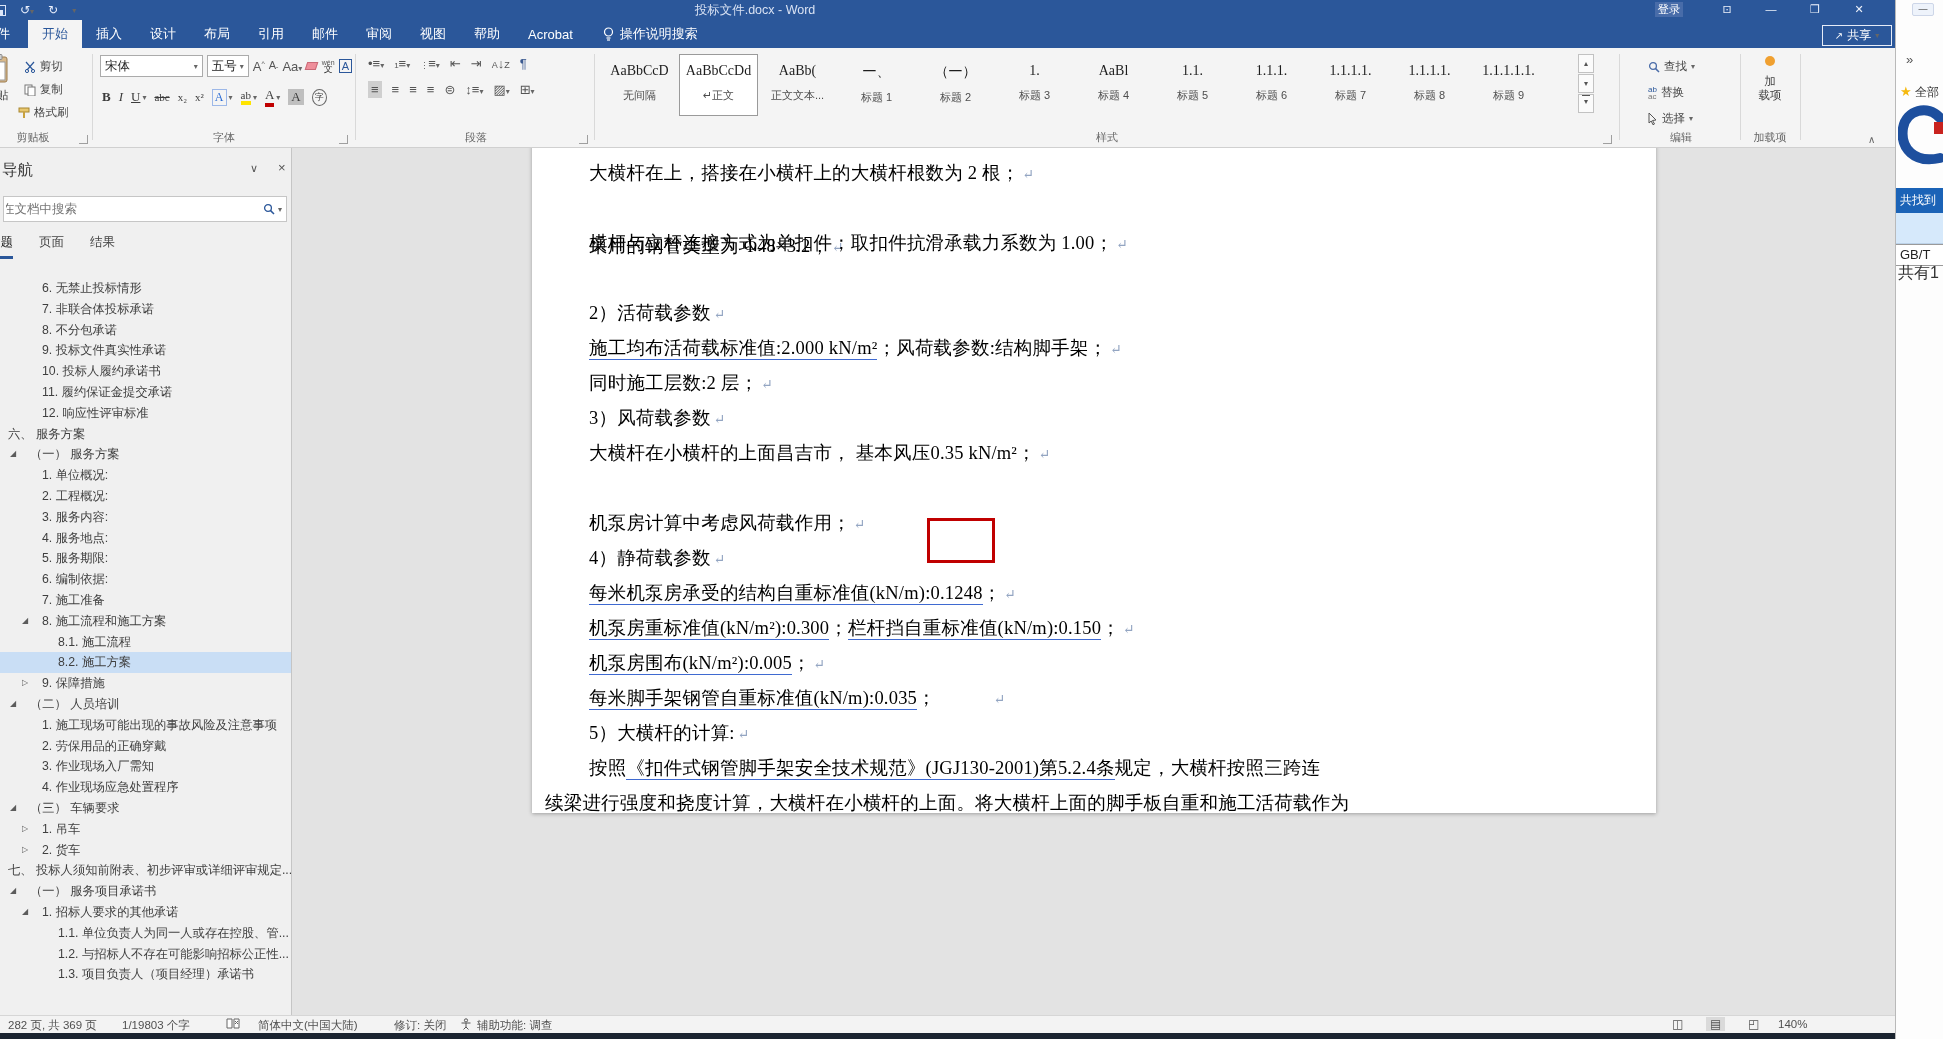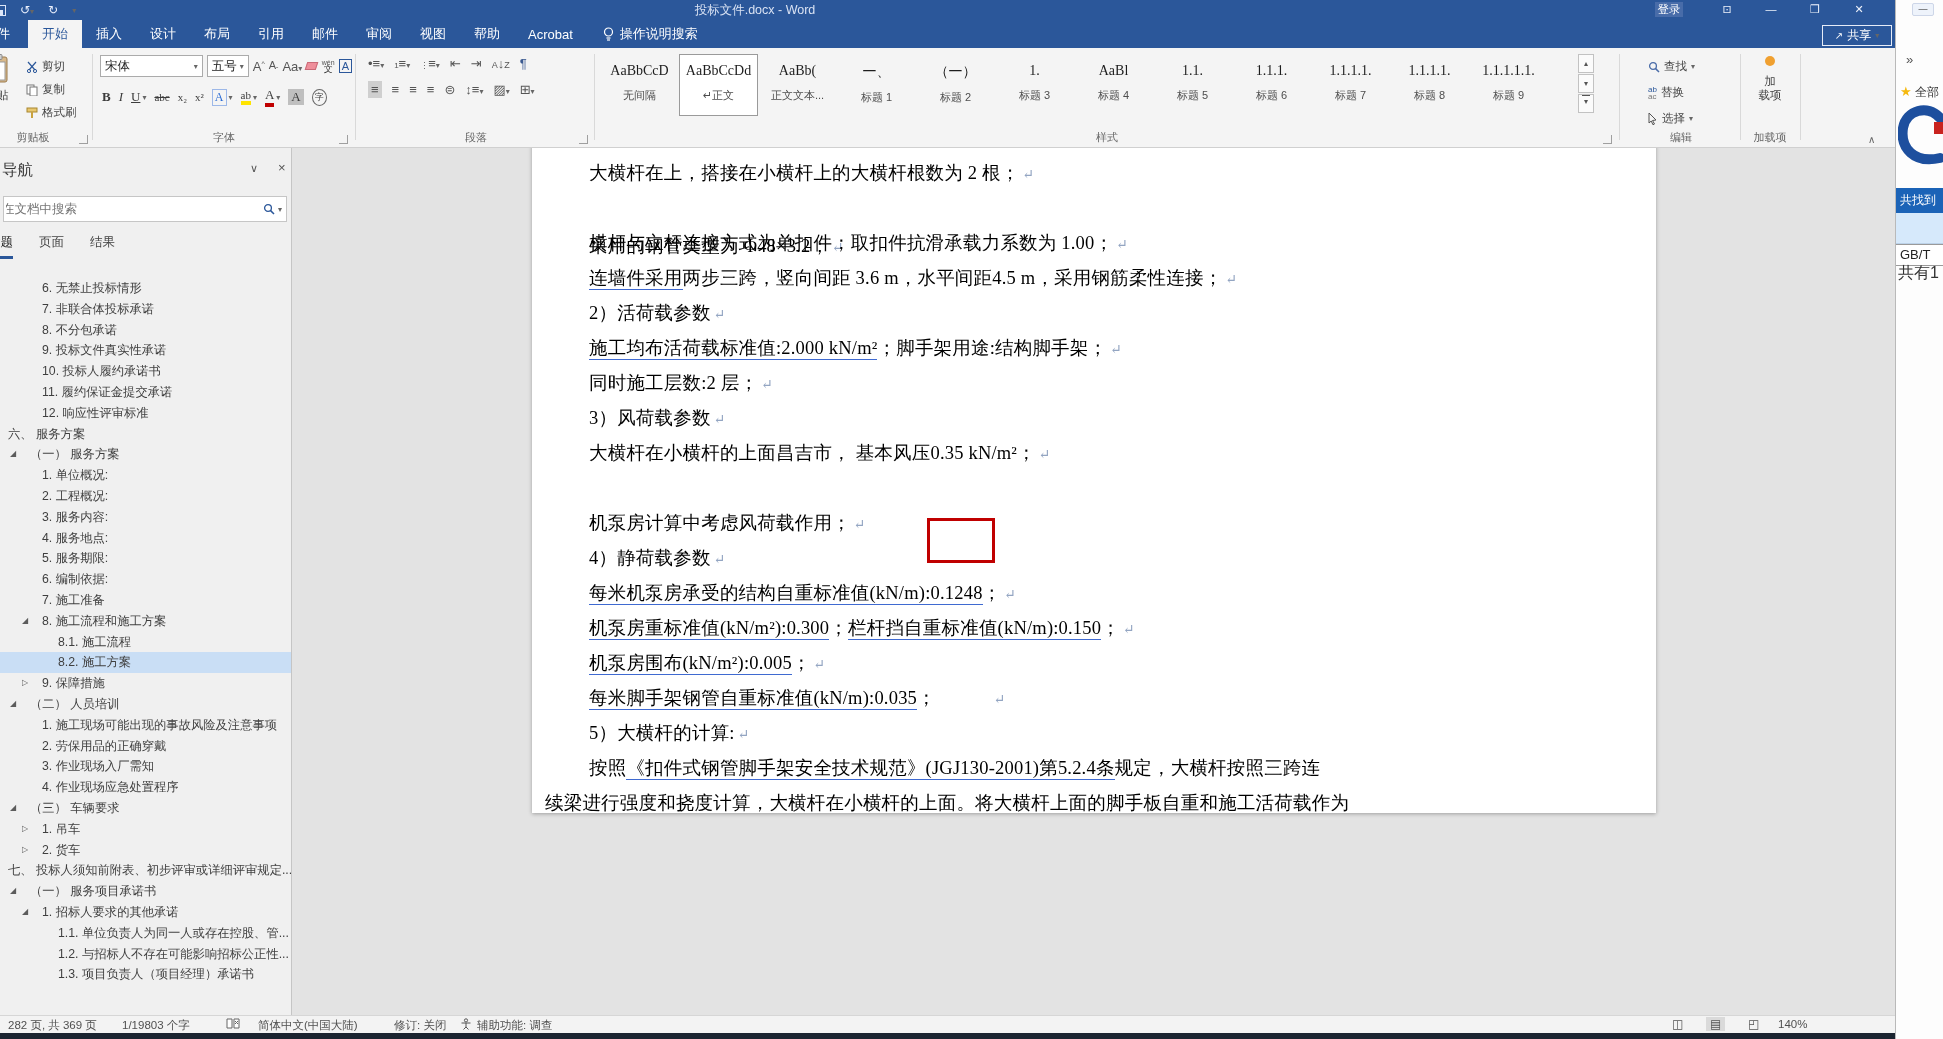--- a/index.html
+++ b/index.html
@@ -146,21 +146,21 @@
   <div class="grp" style="left:-26px; width:118px;">
     <div class="abs" style="left:0;top:6px;width:46px;text-align:center;">
       <svg width="26" height="30" viewBox="0 0 26 30">
         <rect x="3" y="3" width="20" height="25" rx="2" fill="#d9b98a" stroke="#9a7b4f"></rect>
         <rect x="8" y="0.5" width="10" height="5" rx="1" fill="#cfcfcf" stroke="#8a8a8a"></rect>
         <rect x="7" y="8" width="14" height="18" fill="#fff" stroke="#9a9a9a"></rect>
       </svg>
       <div style="font-size:11.5px;color:#444">粘贴</div>
       <div class="carr">▾</div>
     </div>
-    <div class="abs" style="left:52px;top:8px;display:flex;flex-direction:column;gap:2px;">
+    <div class="abs" style="left:44px;top:8px;display:flex;flex-direction:column;gap:2px;align-items:center;">
       <div class="btn-s">
         <svg width="12" height="12" viewBox="0 0 12 12">
           <line x1="2" y1="1" x2="9" y2="9" stroke="#2b579a" stroke-width="1.2"></line>
           <line x1="10" y1="1" x2="3" y2="9" stroke="#2b579a" stroke-width="1.2"></line>
           <circle cx="3" cy="10" r="1.6" fill="none" stroke="#2b579a"></circle>
           <circle cx="9" cy="10" r="1.6" fill="none" stroke="#2b579a"></circle>
         </svg>
         <span>剪切</span>
       </div>
       <div class="btn-s">
@@ -504,23 +504,22 @@
     </div>
 </div>
 
 <div id="docarea">
   <div id="page">
     <div id="document-text">
         <div class="dline ind" style="top: 18px;"></div>
         <div class="dline ind" style="top: 53px;"><span>大横杆在上，搭接在小横杆上的大横杆根数为 2 根；</span><span class="pmark">↵</span></div>
         <div class="dline ind" style="top: 88px; margin-top: 38px;"><span>采用的钢管类型为 Φ48×3.2；</span><span class="pmark">↵</span></div>
         <div class="dline ind" style="top: 123px;"><span>横杆与立杆连接方式为单扣件；取扣件抗滑承载力系数为 1.00；</span><span class="pmark">↵</span></div>
-        <div class="dline ind" style="top: 158px;"><span class="gc">连墙件采用</span><span>两步三跨，竖向间距 3.6 m，水平间距4.5 m，采用钢筋柔性连接；</span><span class="pmark">↵</span></div>
         <div class="dline ind" style="top: 193px;"><span>2）活荷载参数</span><span class="pmark">↵</span></div>
-        <div class="dline ind" style="top: 228px;"><span class="gc">施工均布活荷载标准值:2.000 kN/m²</span><span>；脚手架用途:结构脚手架；</span><span class="pmark">↵</span></div>
+        <div class="dline ind" style="top: 228px;"><span class="gc">施工均布活荷载标准值:2.000 kN/m²</span><span>；风荷载参数:结构脚手架；</span><span class="pmark">↵</span></div>
         <div class="dline ind" style="top: 263px;"><span>同时施工层数:2 层；</span><span class="pmark">↵</span></div>
         <div class="dline ind" style="top: 298px;"><span>3）风荷载参数</span><span class="pmark">↵</span></div>
         <div class="dline ind" style="top: 333px;"><span>大横杆在小横杆的上面</span><span>昌吉市</span><span>，  基本风压0.35 kN/m²；</span><span class="pmark">↵</span></div>
         <div class="dline ind" style="top: 403px;"><span>机泵房计算中考虑风荷载作用；</span><span class="pmark">↵</span></div>
         <div class="dline ind" style="top: 438px;"><span>4）静荷载参数</span><span class="pmark">↵</span></div>
         <div class="dline ind" style="top: 473px;"><span class="gc">每米机泵房承受的结构自重标准值(kN/m):0.1248</span><span>；</span><span class="pmark">↵</span></div>
         <div class="dline ind" style="top: 508px;"><span class="gc">机泵房重标准值(kN/m²):0.300</span><span>；</span><span class="gc">栏杆挡自重标准值(kN/m):0.150</span><span>；</span><span class="pmark">↵</span></div>
         <div class="dline ind" style="top: 543px;"><span class="gc">机泵房围布(kN/m²):0.005</span><span>；</span><span class="pmark">↵</span></div>
         <div class="dline ind" style="top: 578px;"><span class="gc">每米脚手架钢管自重标准值(kN/m):0.035</span><span>；</span><span class="pmark gap">↵</span></div>
         <div class="dline ind" style="top: 613px;"><span>5）大横杆的计算:</span><span class="pmark">↵</span></div>

